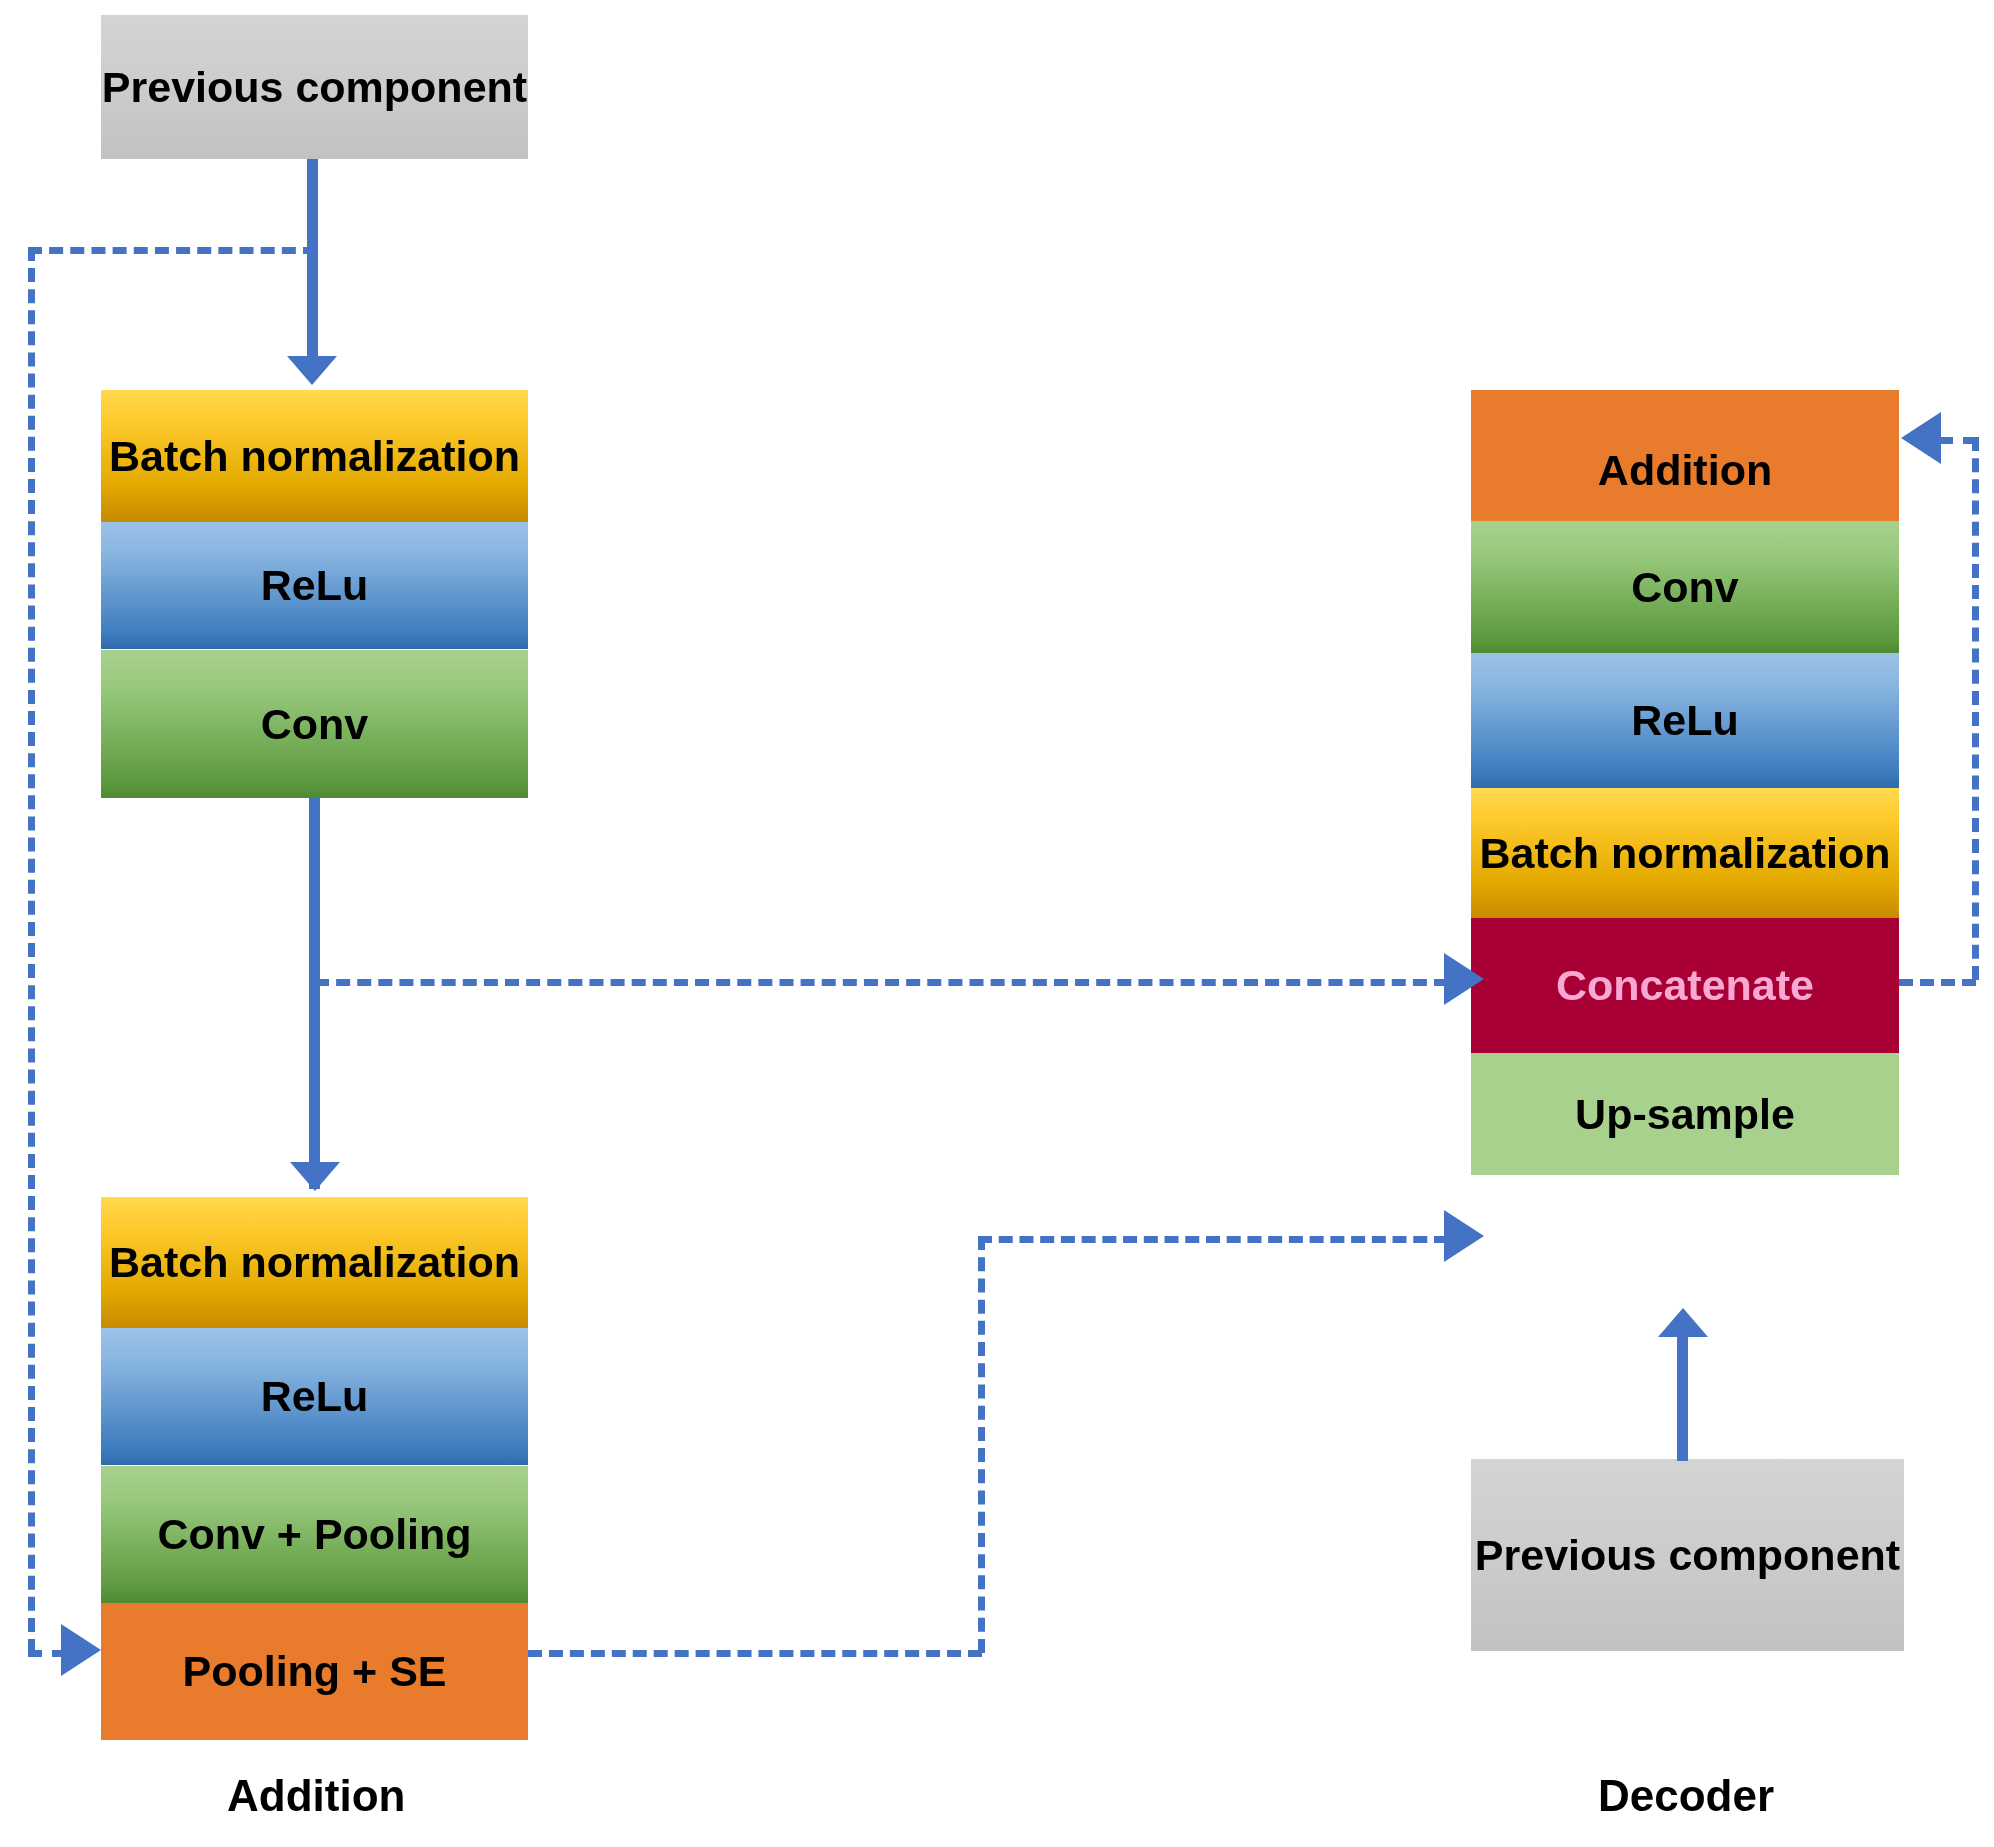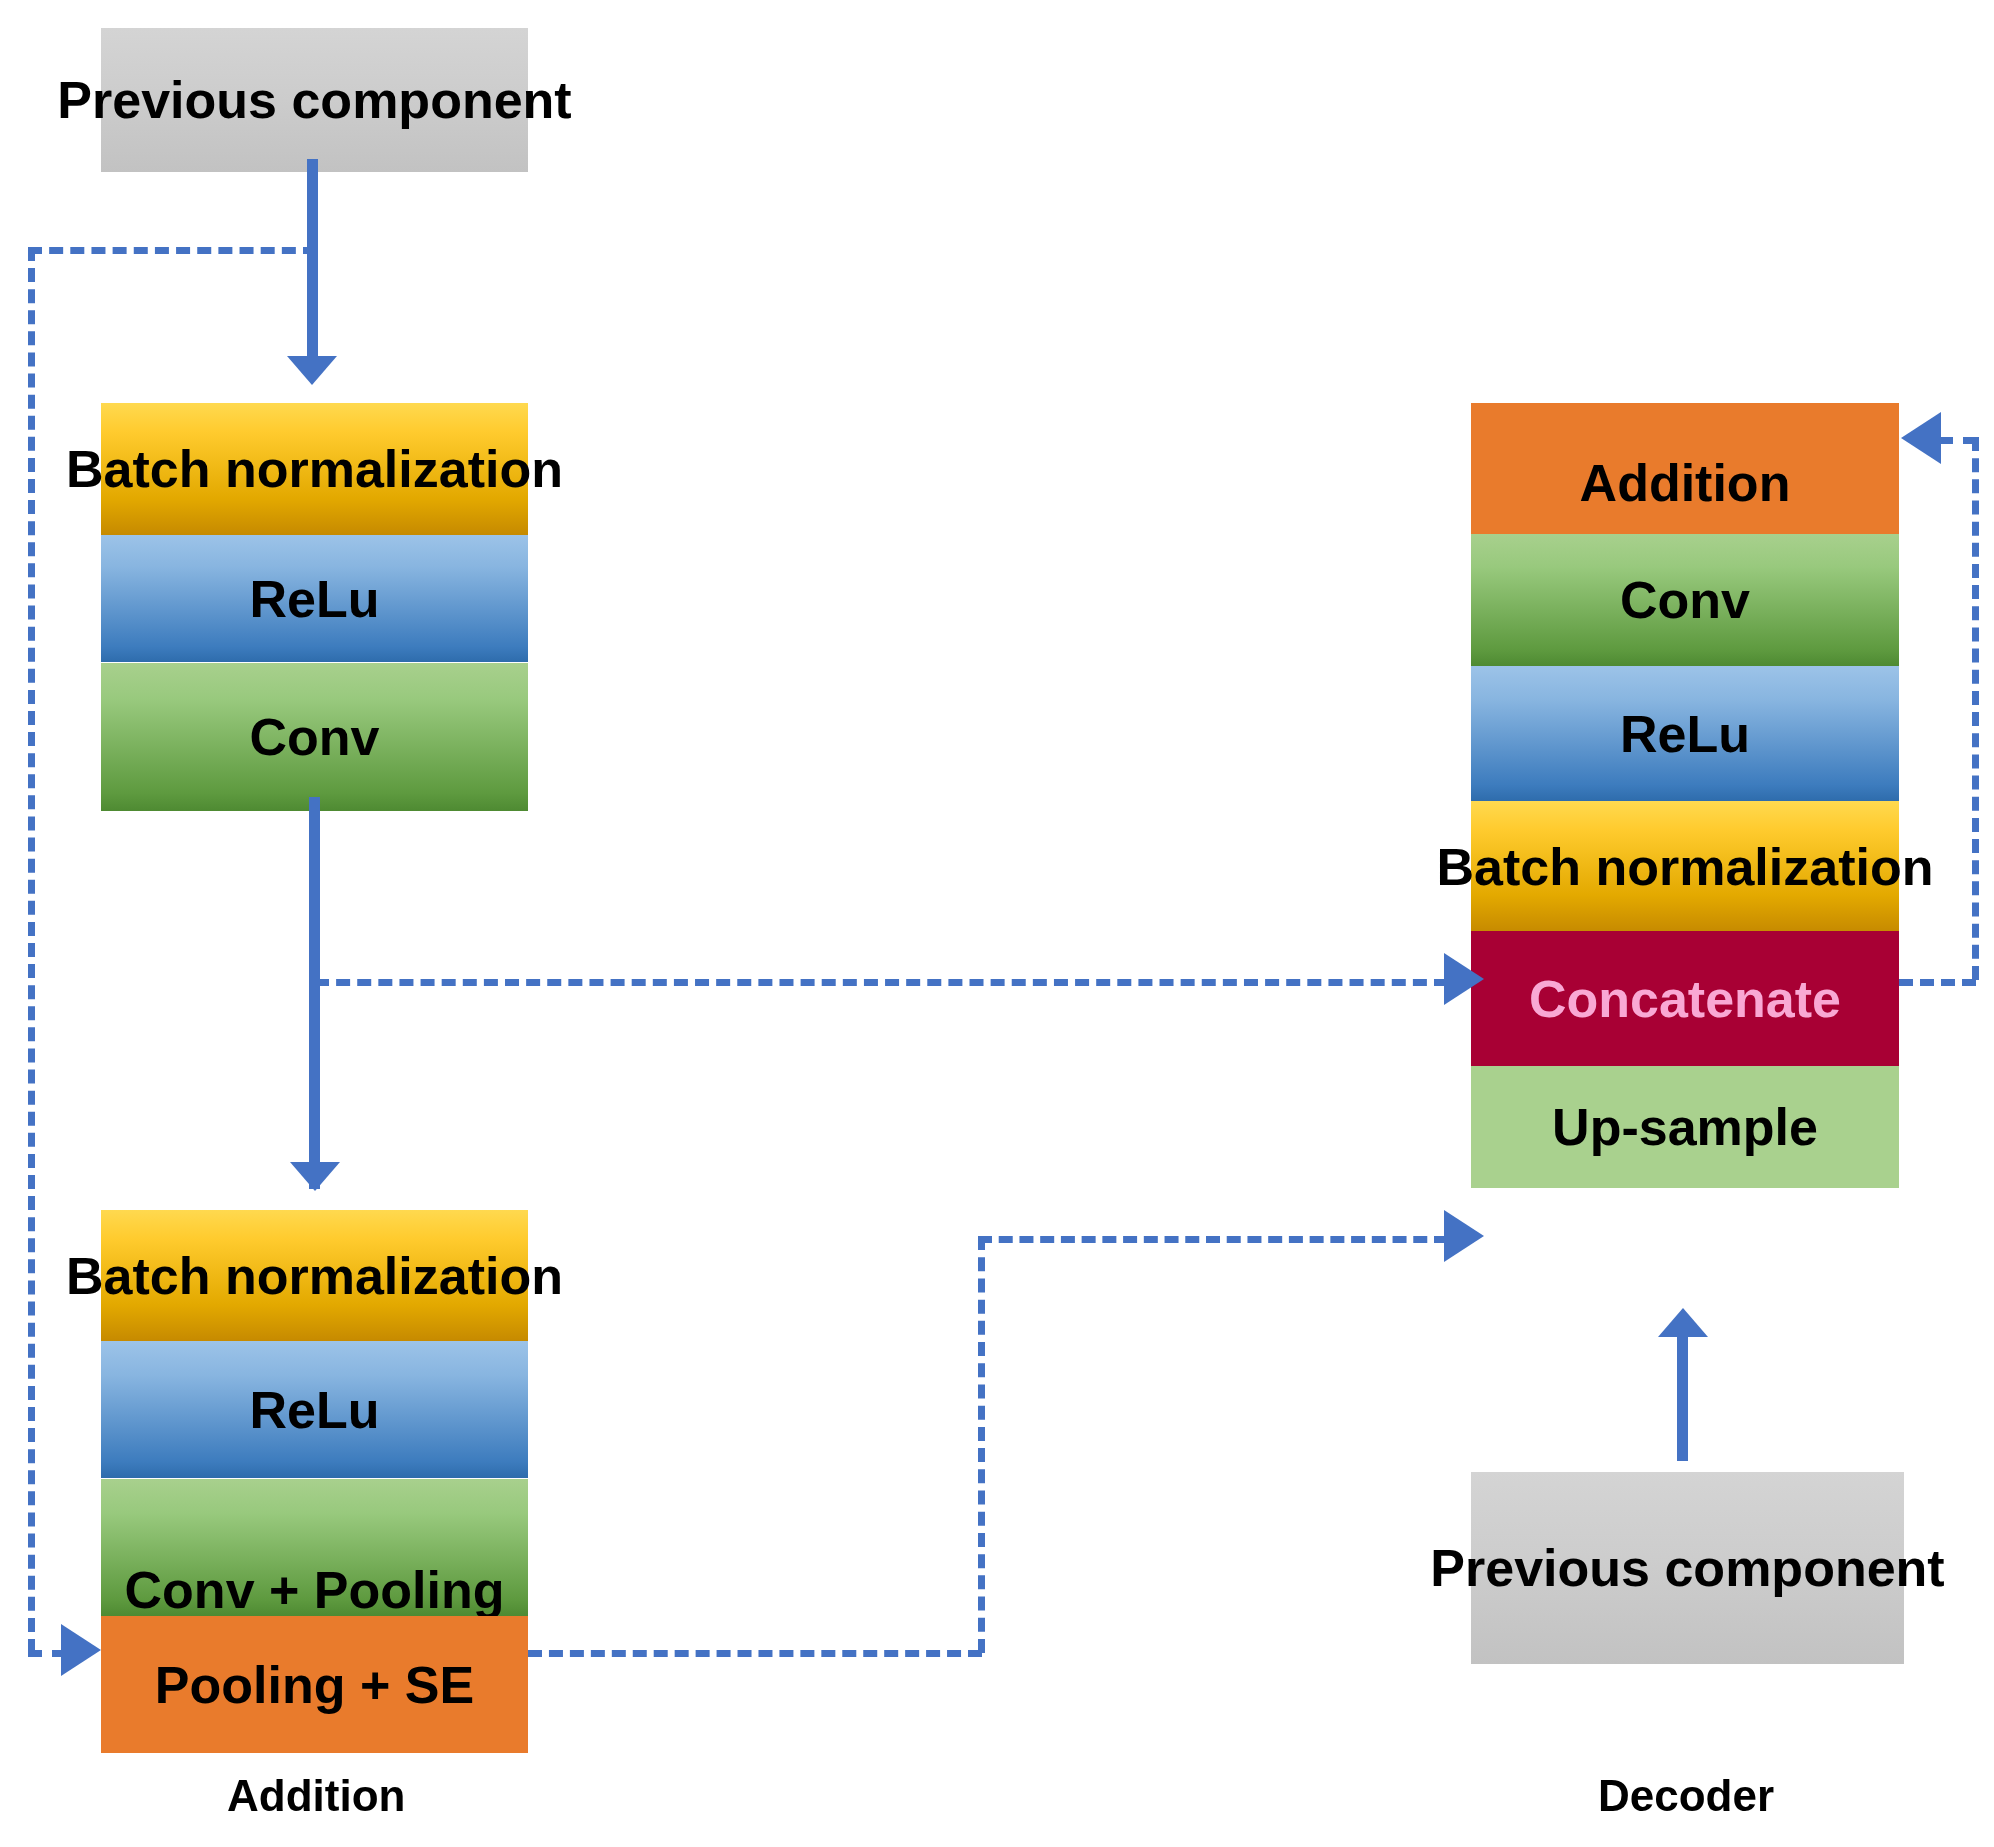--- a/index.html
+++ b/index.html
@@ -15,25 +15,24 @@
     font-family: "Liberation Sans", sans-serif;
     overflow: hidden;
   }
   .blk {
     position: absolute;
     display: flex;
     align-items: center;
     justify-content: center;
     color: #000000;
     font-weight: bold;
-    font-size: 52px;
+    font-size: 43px;
     line-height: 1;
     white-space: nowrap;
     box-sizing: border-box;
-    margin-top: 13px;
   }
   .grad-yellow  { background: linear-gradient(to bottom, #FFD94F 0%, #FFCB2E 22%, #E3A900 72%, #C68A00 100%); }
   .grad-blue    { background: linear-gradient(to bottom, #9CC3E8 0%, #88B5E0 25%, #3D7CBE 88%, #2E6CAC 100%); align-items: center; }
   .grad-green   { background: linear-gradient(to bottom, #A8D08D 0%, #98C97D 25%, #5E9A3F 88%, #4E8A32 100%); }
   .flat-orange  { background: #E97B2C; }
   .flat-crimson { background: #A80034; }
   .flat-lgreen  { background: #A9D18E; }
   .flat-salmon  { background: #F4B183; }
   .grad-gray    { background: linear-gradient(to bottom, #D4D4D4 0%, #CCCCCC 50%, #C2C2C2 100%); }
 
@@ -115,21 +114,21 @@
 
   <div class="sline" style="left:309px; top:797px; width:11px; height:392px;"></div>
   <div class="arrow-down" style="left:290px; top:1162px;"></div>
 
   <div class="blk grad-yellow" style="left:101px; top:1197px; width:427px; height:131px;">
     <span>Batch normalization</span>
   </div>
   <div class="blk grad-blue" style="left:101px; top:1328px; width:427px; height:137px;">
     <span>ReLu</span>
   </div>
-  <div class="blk grad-green" style="left:101px; top:1466px; width:427px; height:137px;align-items:flex-end;">
+  <div class="blk grad-green" style="left:101px; top:1466px; width:427px; height:137px;">
     <span>Conv + Pooling</span>
   </div>
   <div class="blk flat-orange" style="left:101px; top:1603px; width:427px; height:137px;">
     <span>Pooling + SE</span>
   </div>
 
   <div class="blk flat-orange" style="left:1471px; top:390px; width:428px; height:160px;">
     <span>Addition</span>
   </div>
   <div class="blk grad-green" style="left:1471px; top:521px; width:428px; height:132px;">

